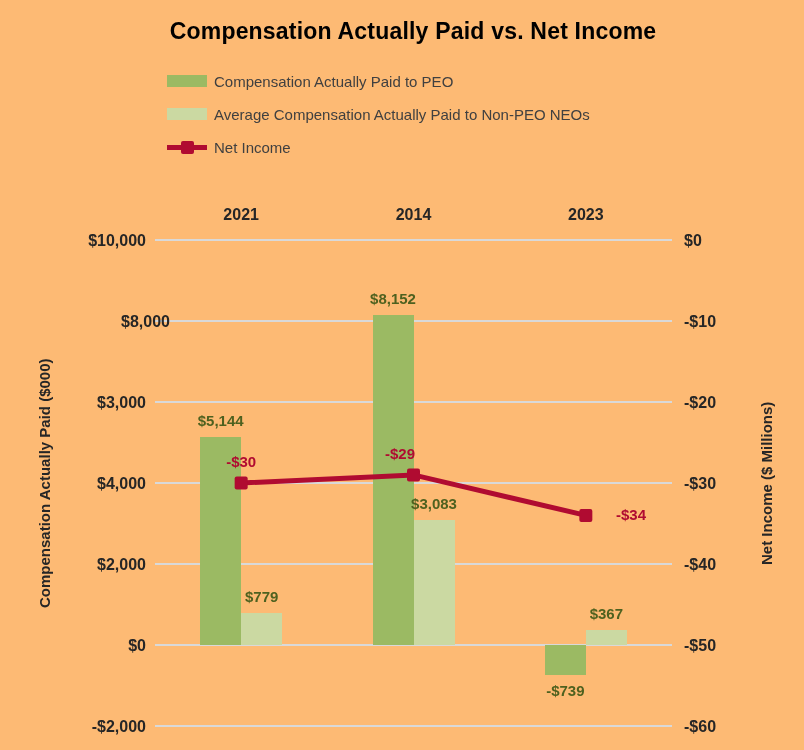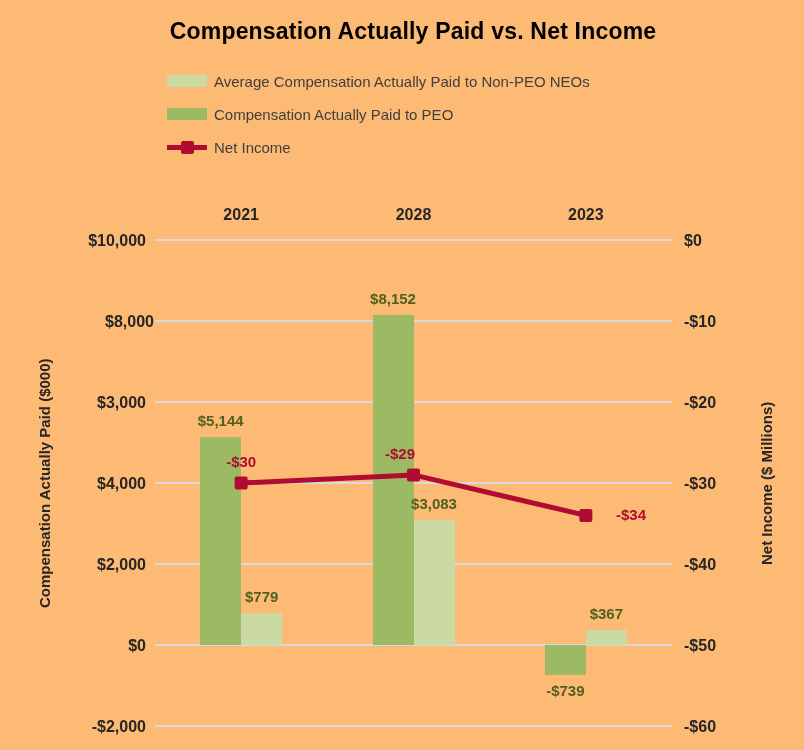--- a/index.html
+++ b/index.html
@@ -33,65 +33,65 @@
 </style>
 </head>
 <body>
 
 <div id="stage">
 
   <div class="title">Compensation Actually Paid vs. Net Income</div>
 
   <div class="legend">
     <div class="legend-row">
+      <span class="swatch" id="sw-peo" style="background: rgb(155, 186, 99);"></span>
+      <span class="legend-label">Compensation Actually Paid to PEO</span>
+    </div>
+    <div class="legend-row">
       <span class="swatch" id="sw-nonpeo" style="background: rgb(203, 217, 162);"></span>
       <span class="legend-label">Average Compensation Actually Paid to Non-PEO NEOs</span>
-    </div>
-    <div class="legend-row">
-      <span class="swatch" id="sw-peo" style="background: rgb(155, 186, 99);"></span>
-      <span class="legend-label">Compensation Actually Paid to PEO</span>
     </div>
     <div class="legend-row">
       <span class="line-glyph">
         <span class="lg-line" id="lg-line" style="background: rgb(176, 11, 49);"></span>
         <span class="lg-marker" id="lg-marker" style="background: rgb(176, 11, 49);"></span>
       </span>
       <span class="legend-label">Net Income</span>
     </div>
   </div>
 
   <div class="axis-title" id="left-axis-title" style="left:36px;top:240px;height:486px;">Compensation Actually Paid ($000)</div>
 
   <div class="axis-title" id="right-axis-title" style="left:758px;top:240px;height:486px;">Net Income ($ Millions)</div>
 
   <div id="plot"></div>
 
 <div class="gridline" style="left: 155px; top: 239px; width: 517px; background: rgb(217, 217, 217);"></div>
     <div class="tick tick-left" style="left: 0px; top: 232px; width: 146px; color: rgb(38, 38, 38);">$10,000</div>
     <div class="gridline" style="left: 155px; top: 320px; width: 517px; background: rgb(217, 217, 217);"></div>
-    <div class="tick tick-left" style="left: 8px; top: 313px; width: 146px; color: rgb(38, 38, 38);">$8,000</div>
+    <div class="tick tick-left" style="left: 0px; top: 313px; width: 146px; color: rgb(38, 38, 38); padding-left: 24px;">$8,000</div>
     <div class="gridline" style="left: 155px; top: 401px; width: 517px; background: rgb(217, 217, 217);"></div>
     <div class="tick tick-left" style="left: 0px; top: 394px; width: 146px; color: rgb(38, 38, 38);">$3,000</div>
     <div class="gridline" style="left: 155px; top: 482px; width: 517px; background: rgb(217, 217, 217);"></div>
     <div class="tick tick-left" style="left: 0px; top: 475px; width: 146px; color: rgb(38, 38, 38);">$4,000</div>
     <div class="gridline" style="left: 155px; top: 563px; width: 517px; background: rgb(217, 217, 217);"></div>
     <div class="tick tick-left" style="left: 0px; top: 556px; width: 146px; color: rgb(38, 38, 38);">$2,000</div>
     <div class="gridline" style="left: 155px; top: 644px; width: 517px; background: rgb(217, 217, 217);"></div>
     <div class="tick tick-left" style="left: 0px; top: 637px; width: 146px; color: rgb(38, 38, 38);">$0</div>
     <div class="gridline" style="left: 155px; top: 725px; width: 517px; background: rgb(217, 217, 217);"></div>
     <div class="tick tick-left" style="left: 0px; top: 718px; width: 146px; color: rgb(38, 38, 38);">-$2,000</div>
     <div class="tick tick-right" style="left: 684px; top: 232px; width: 110px; color: rgb(38, 38, 38);">$0</div>
     <div class="tick tick-right" style="left: 684px; top: 313px; width: 110px; color: rgb(38, 38, 38);">-$10</div>
     <div class="tick tick-right" style="left: 684px; top: 394px; width: 110px; color: rgb(38, 38, 38);">-$20</div>
     <div class="tick tick-right" style="left: 684px; top: 475px; width: 110px; color: rgb(38, 38, 38);">-$30</div>
     <div class="tick tick-right" style="left: 684px; top: 556px; width: 110px; color: rgb(38, 38, 38);">-$40</div>
     <div class="tick tick-right" style="left: 684px; top: 637px; width: 110px; color: rgb(38, 38, 38);">-$50</div>
     <div class="tick tick-right" style="left: 684px; top: 718px; width: 110px; color: rgb(38, 38, 38);">-$60</div>
     <div class="year-label" style="left: 191.167px; top: 206px; width: 100px; color: rgb(38, 38, 38);">2021</div>
-    <div class="year-label" style="left: 363.5px; top: 206px; width: 100px; color: rgb(38, 38, 38);">2028</div>
+    <div class="year-label" style="left: 363.5px; top: 206px; width: 100px; color: rgb(38, 38, 38);">2014</div>
     <div class="year-label" style="left: 535.833px; top: 206px; width: 100px; color: rgb(38, 38, 38);">2023</div>
     <div class="bar" style="left: 200.167px; top: 436.668px; width: 41px; height: 208.332px; background: rgb(155, 186, 99);"></div>
     <div class="data-label" style="left: 160.667px; top: 412.668px; width: 120px; color: rgb(78, 97, 31);">$5,144</div>
     <div class="bar" style="left: 372.5px; top: 314.844px; width: 41px; height: 330.156px; background: rgb(155, 186, 99);"></div>
     <div class="data-label" style="left: 333px; top: 290.844px; width: 120px; color: rgb(78, 97, 31);">$8,152</div>
     <div class="bar" style="left: 544.833px; top: 645px; width: 41px; height: 29.9295px; background: rgb(155, 186, 99);"></div>
     <div class="data-label" style="left: 505.333px; top: 682.929px; width: 120px; color: rgb(78, 97, 31);">-$739</div>
     <div class="bar" style="left: 241.167px; top: 613.45px; width: 41px; height: 31.5495px; background: rgb(203, 217, 162);"></div>
     <div class="data-label" style="left: 201.667px; top: 589.45px; width: 120px; color: rgb(78, 97, 31); text-align: center;">$779</div>
     <div class="bar" style="left: 413.5px; top: 520.139px; width: 41px; height: 124.861px; background: rgb(203, 217, 162);"></div>

